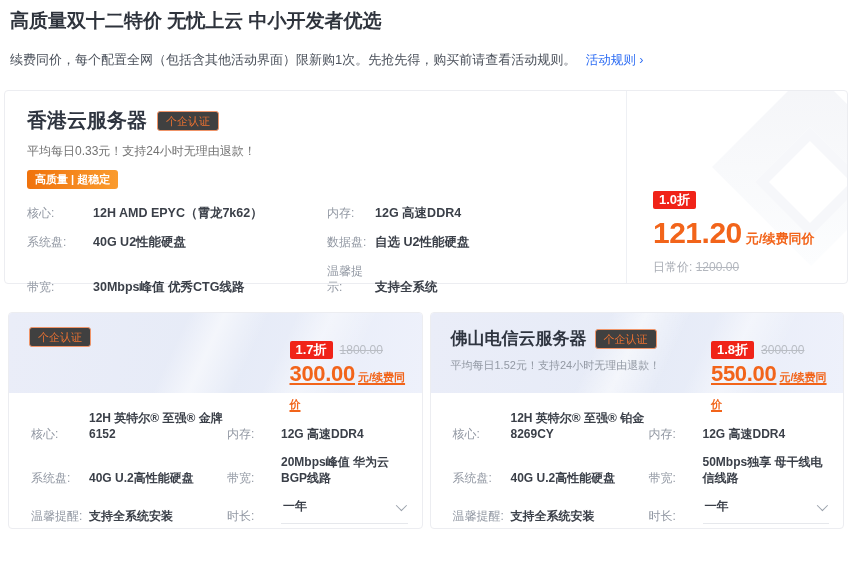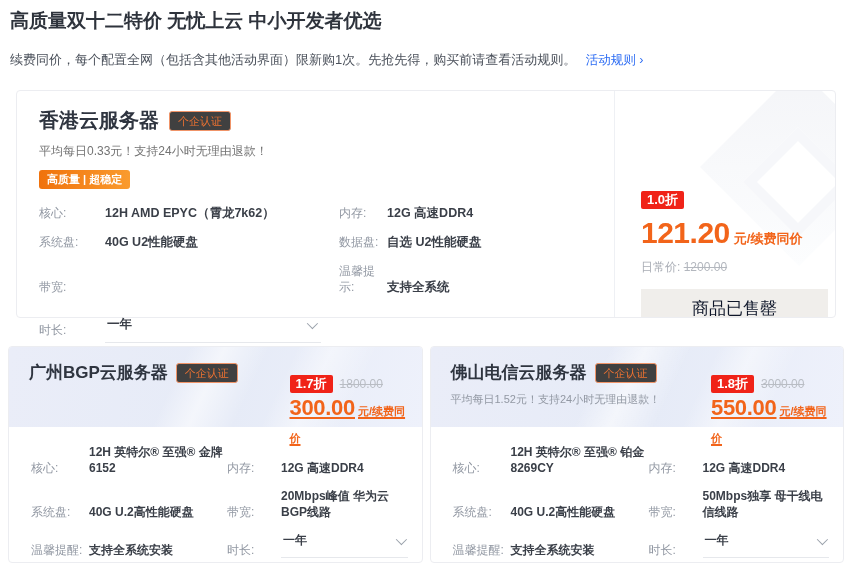--- a/index.html
+++ b/index.html
@@ -5,21 +5,21 @@
   * { margin:0; padding:0; box-sizing:border-box; }
   html,body { width:852px; height:570px; background:#fff; overflow:hidden;
     font-family:"Liberation Sans","DejaVu Sans",sans-serif; }
 
   .page-title { margin:8px 0 0 10px; font-size:19px; line-height:26px; font-weight:700; color:#2e333c; }
 
   .notice { margin:17px 0 0 10px; font-size:13px; line-height:18px; color:#4b515b; }
   .rules-link { color:#2b6bf3; text-decoration:none; margin-left:6px; cursor:pointer; font-size:12.5px; }
 
   
-  .featured { margin:21px 16px 0; height:228px; border:1px solid #ecedf1; border-radius:4px;
+  .featured { margin:21px 4px 0; height:194px; border:1px solid #ecedf1; border-radius:4px;
     display:flex; background:#fff; }
   .feat-left { flex:1; padding:16px 0 0 22px; }
   .title-row { display:flex; align-items:center; gap:10px; }
   .prod-title { font-size:20px; font-weight:700; color:#2f3540; }
   .cert { font-size:11px; color:#ee7231; border:1px solid #f09468; background:#404040;
     border-radius:3px; padding:2px 8px; line-height:14px; }
   .tagline { margin-top:9px; font-size:12px; color:#737373; }
   .qtag { display:inline-block; margin-top:10px; font-size:11px; font-weight:600; color:#fff;
     background:linear-gradient(90deg,#f0720c,#fa9b2e); border-radius:3px; padding:3px 8px; line-height:13px; }
 
@@ -111,20 +111,21 @@
       <div class="spec">
         <span class="sl">系统盘:</span>
         <span class="sv">40G U2性能硬盘</span>
       </div>
       <div class="spec c2">
         <span class="sl">数据盘:</span>
         <span class="sv">自选 U2性能硬盘</span>
       </div>
       <div class="spec">
         <span class="sl">带宽:</span>
+        <span class="sv">30Mbps峰值 优秀CTG线路</span>
       </div>
       <div class="spec c2">
         <span class="sl">温馨提示:</span>
         <span class="sv">支持全系统</span>
       </div>
     </div>
 
     <div class="duration-row">
       <span class="sl">时长:</span>
       <div class="select">
@@ -146,21 +147,20 @@
     </div>
     <button class="soldout">商品已售罄</button>
   </div>
 </section>
 
 <div class="mini-row">
 
   <section class="mini-card">
     <div class="mini-header">
       <div class="mini-title-row">
-        <h2 class="mini-title">广州BGP云服务器</h2>
         <span class="cert">个企认证</span>
       </div>
       <div class="mini-price">
         <div class="mp-top">
           <span class="disc" style="margin-top:0">1.7折</span>
           <s class="mp-old">1800.00</s>
         </div>
         <div class="mp-main">
           <span>300.00</span><span class="mp-unit">元/续费同价</span>
         </div>

